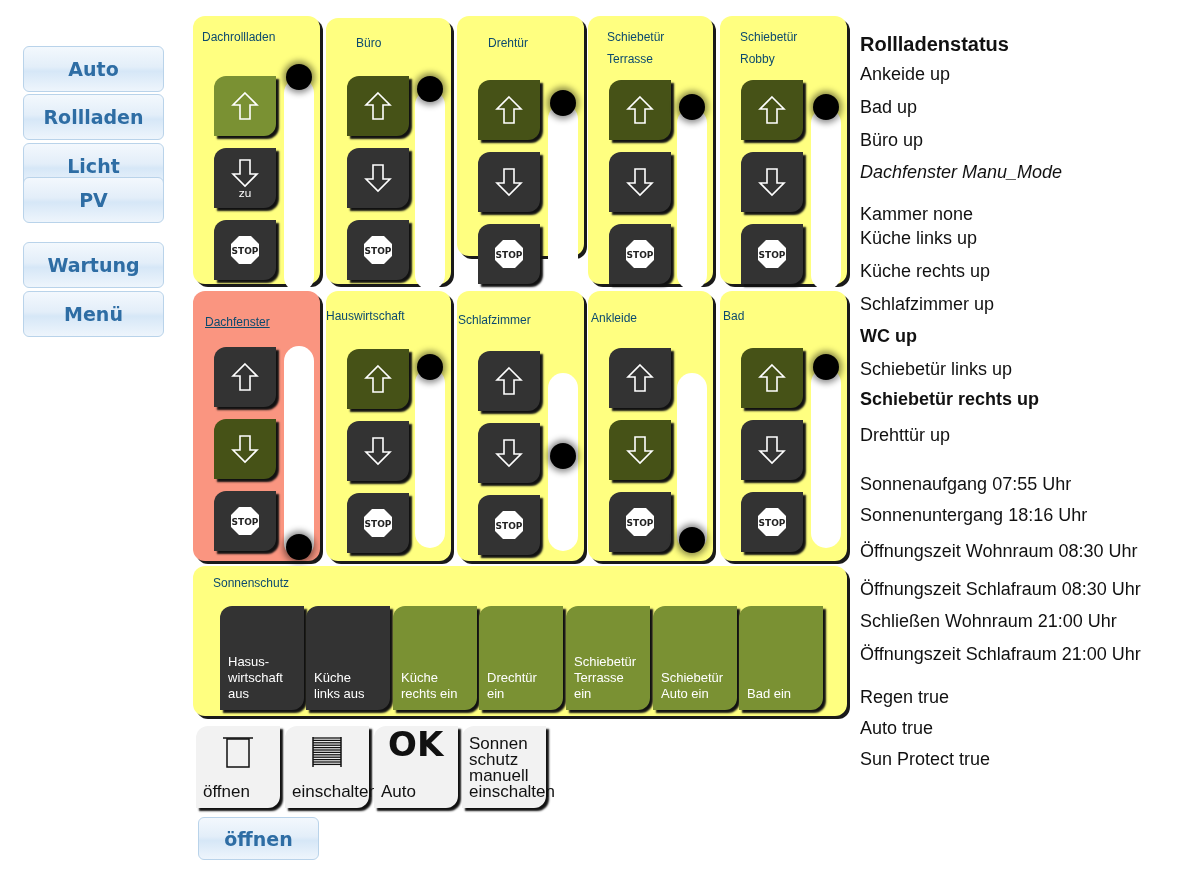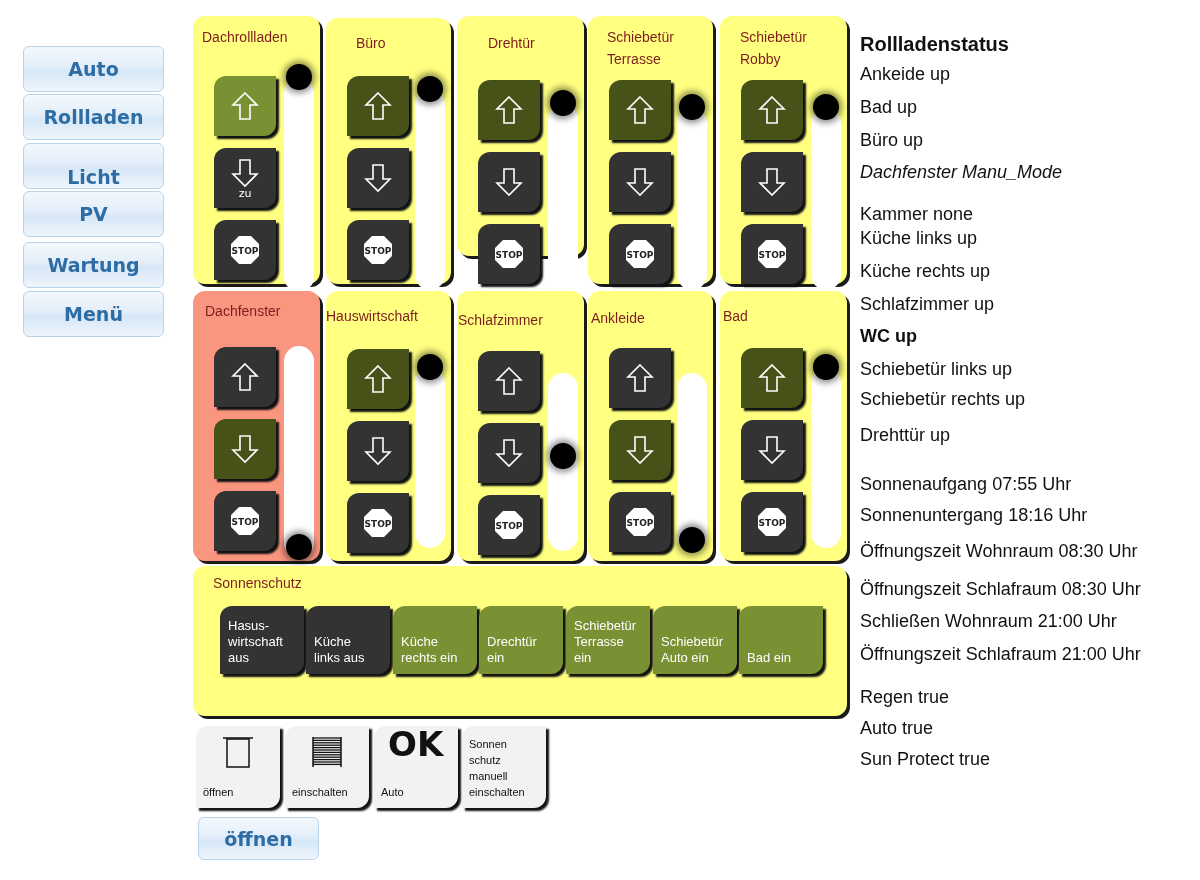--- a/index.html
+++ b/index.html
@@ -9,62 +9,62 @@
   .navbtn { position:absolute; left:23px; width:141px; height:46px; box-sizing:border-box;
     border:1px solid #b9d3ea; border-radius:6px;
     background:linear-gradient(#f3f8fd 0%, #e3eef9 45%, #d6e7f7 55%, #eef5fc 100%);
     color:#2e6da4; font-family:"DejaVu Sans", sans-serif; font-weight:bold; font-size:19px;
     display:flex; align-items:center; justify-content:center; cursor:pointer; }
 
   
   .tile { position:absolute; background:#ffff80; border-radius:12px 12px 12px 12px;
     box-shadow:3px 3px 0 #1a1a1a; box-sizing:border-box; }
   .tile.red { background:#fa9580; }
-  .tile-title { position:absolute; font-size:14px; color:#7f1d1d; line-height:22px; white-space:nowrap; }
+  .tile-title { position:absolute; font-size:12px; color:#0c4a6e; line-height:22px; white-space:nowrap; }
 
   .btn { position:absolute; width:62px; height:60px; background:#333333;
     border-radius:12px 0 12px 0; box-shadow:3px 3px 2px #111; cursor:pointer;
     display:flex; flex-direction:column; align-items:center; justify-content:center; }
   .btn.active { background:#465217; }
   .btn.light { background:#7a9133; }
   .btn svg { display:block; }
   .btn .sub { color:#fff; font-size:11px; font-family:"DejaVu Sans", sans-serif; margin-top:-2px; }
 
   .track { position:absolute; width:30px; background:#ffffff; border-radius:15px; }
   .knob { position:absolute; width:26px; height:26px; border-radius:50%; background:#000;
     box-shadow:0 0 6px 3px rgba(0,0,0,0.45); cursor:grab; }
 
   
-  .sbtn { position:absolute; top:606px; width:84px; height:68px; border-radius:12px 0 12px 0;
+  .sbtn { position:absolute; top:606px; width:84px; height:104px; border-radius:12px 0 12px 0;
     box-shadow:3px 3px 2px #111; color:#fff; font-size:13px; line-height:16px;
     box-sizing:border-box; padding:0 0 8px 8px; display:flex; align-items:flex-end; cursor:pointer; }
   .sbtn.dark { background:#333333; }
   .sbtn.green { background:#7a9133; }
 
   
   .bbtn { position:absolute; top:726px; width:84px; height:82px; background:#f2f2f2;
     border-radius:12px 0 12px 0; box-shadow:3px 3px 2px #111; cursor:pointer; box-sizing:border-box; }
-  .bbtn .lbl { position:absolute; left:7px; bottom:8px; font-size:11px; color:#111; line-height:16px; }
+  .bbtn .lbl { position:absolute; left:7px; bottom:8px; font-size:17px; color:#111; line-height:16px; }
 
   .status-title { position:absolute; left:860px; top:33px; font-size:20px; font-weight:bold; color:#111; }
   .status-line { position:absolute; left:860px; font-size:18px; color:#111; white-space:nowrap; }
 </style>
 </head>
 <body>
 
 <div class="navbtn" style="top:46px;">
     <span>Auto</span>
   </div>
 <div class="navbtn" style="top:94px;">
     <span>Rollladen</span>
   </div>
-<div class="navbtn" style="top:143px;align-items:flex-end;">
+<div class="navbtn" style="top:143px;">
     <span>Licht</span>
   </div>
-<div class="navbtn" style="top:191px;">
+<div class="navbtn" style="top:177px;">
     <span>PV</span>
   </div>
 <div class="navbtn" style="top:242px;">
     <span>Wartung</span>
   </div>
 <div class="navbtn" style="top:291px;">
     <span>Menü</span>
   </div>
 
 <div id="tiles">
@@ -170,21 +170,21 @@
       <div class="btn " style="left: 21px; top: 208px;">
         <svg width="30" height="30" viewBox="0 0 30 30">
           <polygon points="9,1 21,1 29,9 29,21 21,29 9,29 1,21 1,9" fill="#fff"></polygon>
           <text x="15" y="19" text-anchor="middle" font-family="DejaVu Sans, sans-serif" font-weight="bold" font-size="9" fill="#222">STOP</text>
         </svg>
       </div>
       <div class="track" style="left: 91px; top: 92px; height: 182px;"></div>
       <div class="knob" style="left: 93px; top: 78px;"></div>
     </div>
     <div class="tile red" style="left: 193px; top: 291px; width: 127px; height: 270px;">
-      <div class="tile-title" style="left: 12px; top: 9px; white-space: pre-line;">Dachfenster</div>
+      <div class="tile-title" style="left: 12px; top: 20px; white-space: pre-line; text-decoration: underline;">Dachfenster</div>
       <div class="btn " style="left: 21px; top: 56px;">
         <svg width="30" height="32" viewBox="0 0 30 32">
           <path d="M15 3 L27 15 L20 15 L20 29 L10 29 L10 15 L3 15 Z" fill="none" stroke="#fff" stroke-width="1.6"></path>
         </svg>
       </div>
       <div class="btn active" style="left: 21px; top: 128px;">
         <svg width="30" height="32" viewBox="0 0 30 32">
           <path d="M10 3 L20 3 L20 17 L27 17 L15 29 L3 17 L10 17 Z" fill="none" stroke="#fff" stroke-width="1.6"></path>
         </svg>
       </div>
@@ -364,21 +364,21 @@
     <div class="status-line" style="top: 64px;">Ankeide up</div>
     <div class="status-line" style="top: 97px;">Bad up</div>
     <div class="status-line" style="top: 130px;">Büro up</div>
     <div class="status-line" style="top: 162px; font-style: italic;">Dachfenster Manu_Mode</div>
     <div class="status-line" style="top: 204px;">Kammer none</div>
     <div class="status-line" style="top: 228px;">Küche links up</div>
     <div class="status-line" style="top: 261px;">Küche rechts up</div>
     <div class="status-line" style="top: 294px;">Schlafzimmer up</div>
     <div class="status-line" style="top: 326px; font-weight: bold;">WC up</div>
     <div class="status-line" style="top: 359px;">Schiebetür links up</div>
-    <div class="status-line" style="top: 389px;">Schiebetür rechts up</div>
+    <div class="status-line" style="top: 389px; font-weight: bold;">Schiebetür rechts up</div>
     <div class="status-line" style="top: 425px;">Drehttür up</div>
     <div class="status-line" style="top: 474px;">Sonnenaufgang 07:55 Uhr</div>
     <div class="status-line" style="top: 505px;">Sonnenuntergang 18:16 Uhr</div>
     <div class="status-line" style="top: 541px;">Öffnungszeit Wohnraum 08:30 Uhr</div>
     <div class="status-line" style="top: 579px;">Öffnungszeit Schlafraum 08:30 Uhr</div>
     <div class="status-line" style="top: 611px;">Schließen Wohnraum 21:00 Uhr</div>
     <div class="status-line" style="top: 644px;">Öffnungszeit Schlafraum 21:00 Uhr</div>
     <div class="status-line" style="top: 687px;">Regen true</div>
     <div class="status-line" style="top: 718px;">Auto true</div>
     <div class="status-line" style="top: 749px;">Sun Protect true</div>

